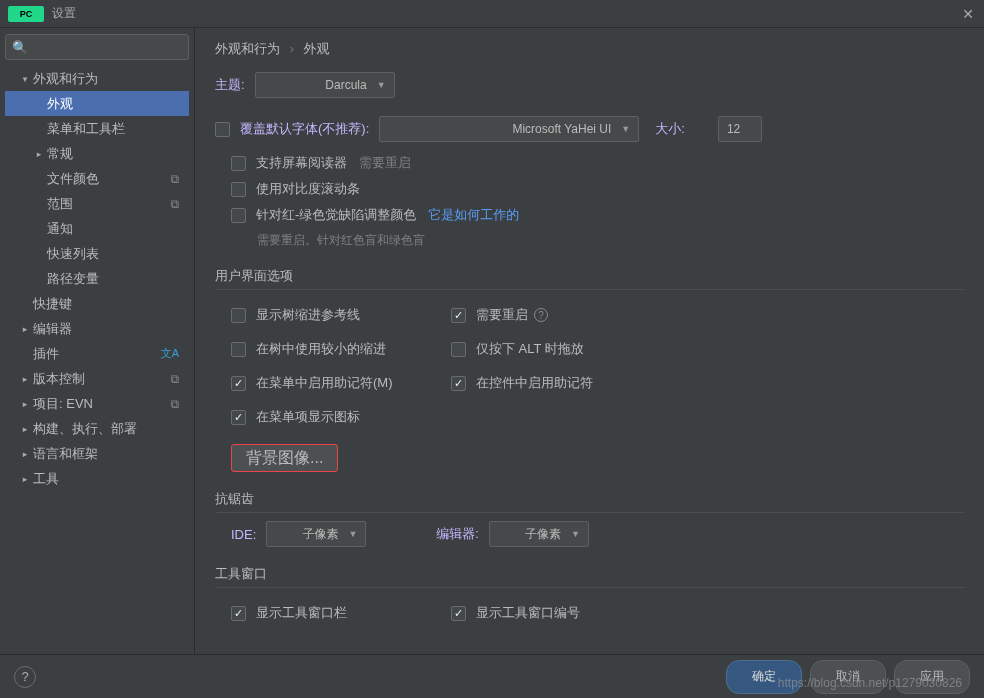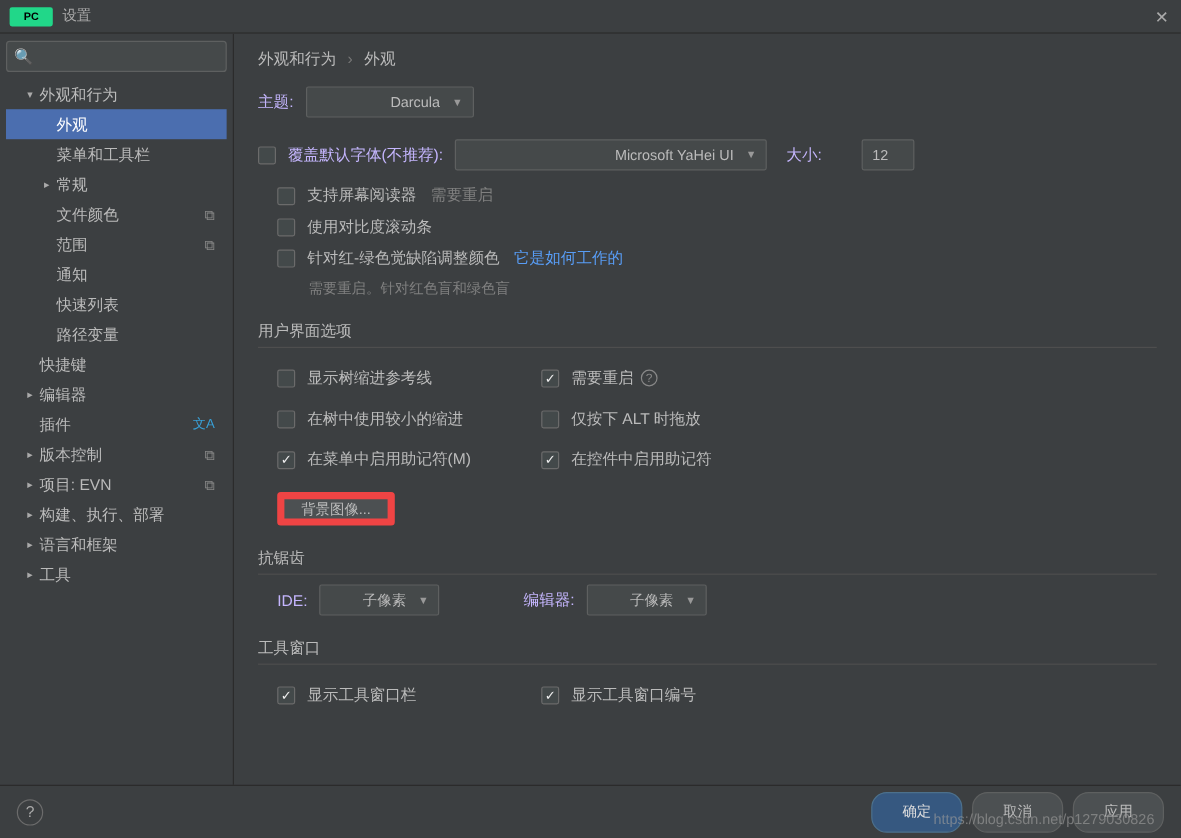--- a/index.html
+++ b/index.html
@@ -139,27 +139,27 @@
 .hint { color: #808080; margin-left: 12px; }
 .link { color: #589df6; cursor: pointer; margin-left: 12px; }
 .subhint { color: #808080; margin: 4px 0 0 42px; font-size: 12px; }
 .two-col {
   display: grid;
   grid-template-columns: 220px 300px;
   column-gap: 0;
 }
 .btn {
   background: #4c5052;
-  border: 6px solid #ef4444;
+  border: 1px solid #ef4444;
   color: #bbb;
   height: 28px;
   padding: 0 14px;
   border-radius: 3px;
   cursor: pointer;
-  font-size: 12px;
+  font-size: 16px;
 }
 .footer {
   position: absolute;
   bottom: 0; left: 0; right: 0;
   height: 44px;
   border-top: 1px solid #2b2b2b;
   background: #3c3f41;
   display: flex;
   align-items: center;
   padding: 0 14px;
@@ -358,20 +358,24 @@
           <span>仅按下 ALT 时拖放</span>
         </div>
         <div class="chk-row">
           <span class="chk checked"></span>
           <span>在菜单中启用助记符(M)</span>
         </div>
         <div class="chk-row">
           <span class="chk checked"></span>
           <span>在控件中启用助记符</span>
         </div>
+        <div class="chk-row">
+          <span class="chk checked"></span>
+          <span>在菜单项显示图标</span>
+        </div>
       </div>
     <div style="margin:10px 0 0 16px;">
       <button class="btn">背景图像...</button>
     </div>
 
     <div class="section-head">抗锯齿</div>
     <div class="row" style="margin-left:16px;">
       <span class="label">IDE:</span>
       <div class="combo" style="min-width:100px;">
         <span>子像素</span>

